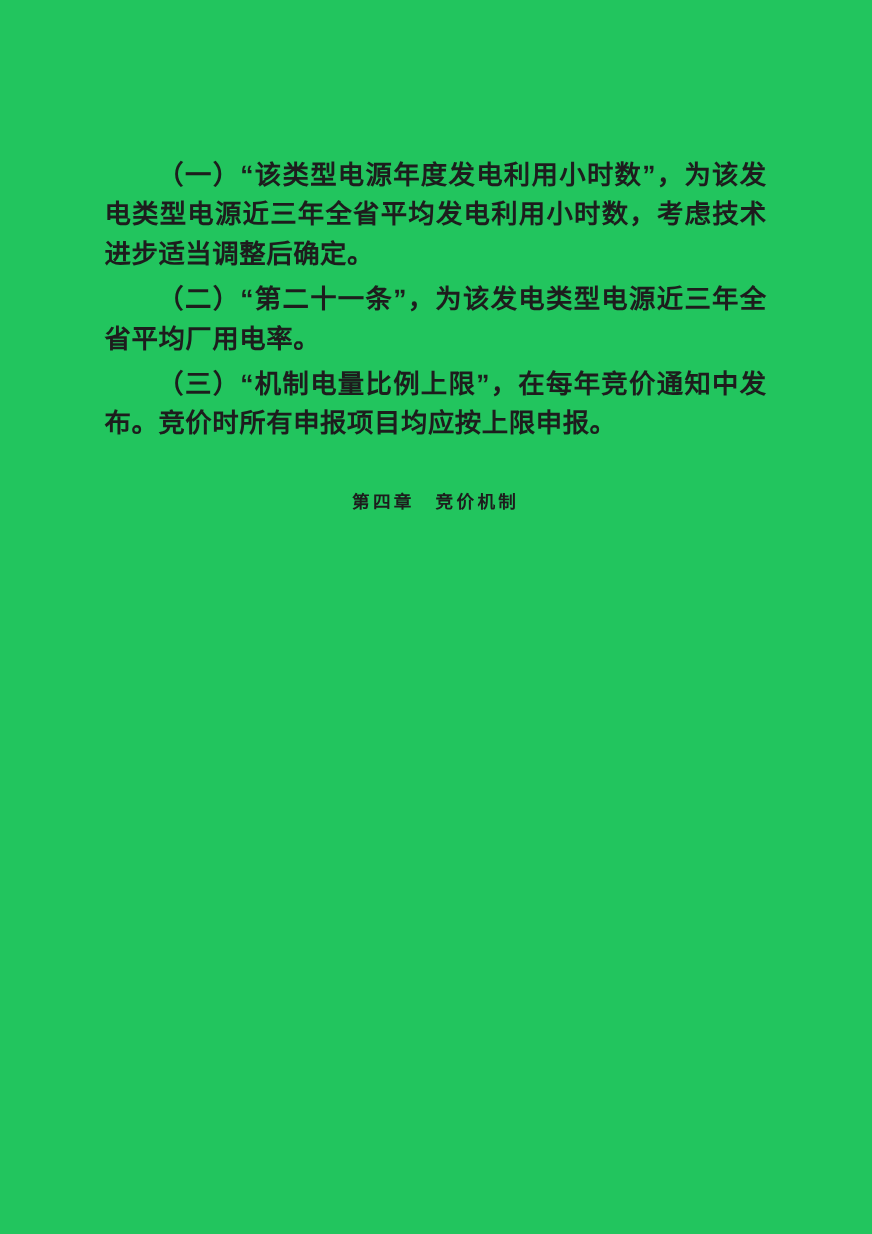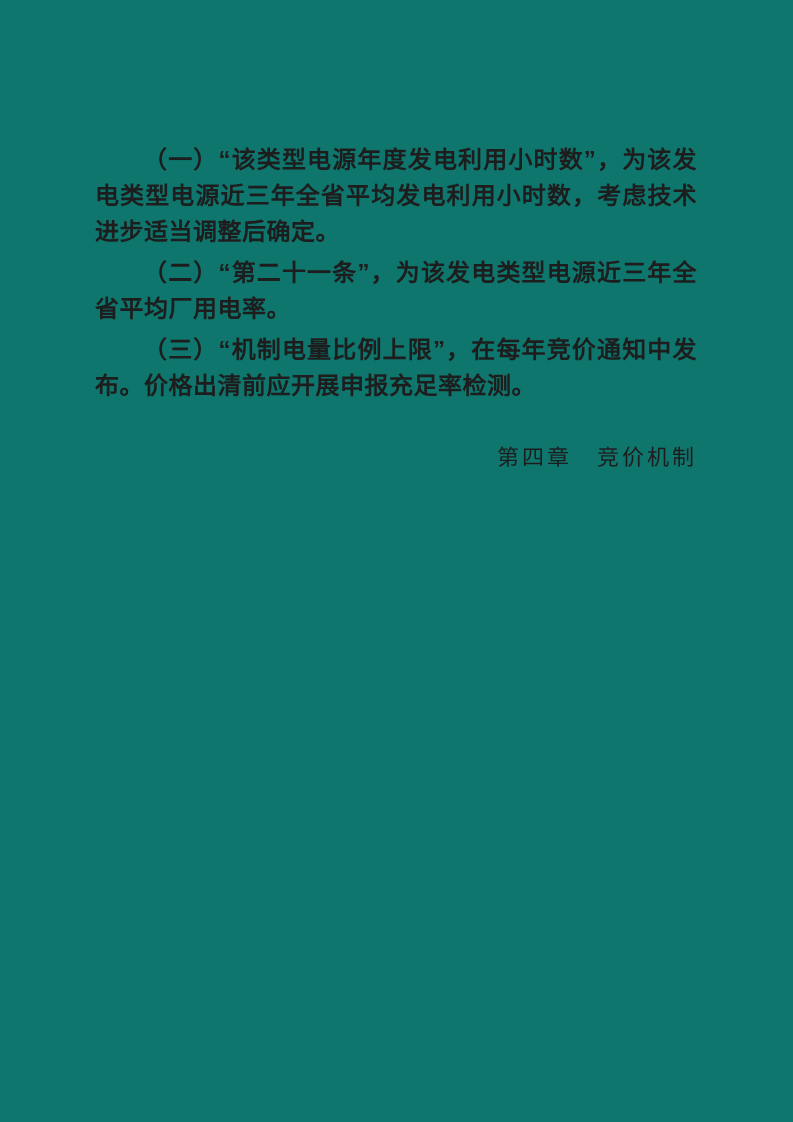--- a/index.html
+++ b/index.html
@@ -6,21 +6,21 @@
   html, body {
     margin: 0;
     padding: 0;
     background: #ffffff;
   }
   .page {
     position: relative;
     width: 793px;
     height: 1122px;
     margin: 0 auto;
-    background: #0f766e;
+    background: #22c55e;
     overflow: hidden;
     box-sizing: border-box;
     padding: 142px 96px 0 95px;
   }
   .doc-body {
     width: 602px;
   }
   .para {
     font-family: "Liberation Sans", "DejaVu Sans", sans-serif;
     font-weight: 600;
@@ -28,41 +28,41 @@
     line-height: 36px;
     color: #1d1d1d;
     margin: 0 0 5px 0;
     text-indent: 2em;
     text-align: justify;
     text-justify: inter-ideograph;
     letter-spacing: 0.5px;
   }
   .chapter-title {
     font-family: "Liberation Serif", "DejaVu Serif", serif;
-    font-weight: 400;
-    font-size: 22px;
+    font-weight: 700;
+    font-size: 16px;
     line-height: 36px;
     color: #1d1d1d;
-    text-align: right;
+    text-align: center;
     text-indent: 0;
     margin: 36px 0 5px 0;
     letter-spacing: 3px;
   }
 </style>
 </head>
 <body>
 
 <div class="page">
   <div class="doc-body">
 
     <p class="para">（一）“该类型电源年度发电利用小时数”，为该发电类型电源近三年全省平均发电利用小时数，考虑技术进步适当调整后确定。</p>
 
     <p class="para">（二）“第二十一条”，为该发电类型电源近三年全省平均厂用电率。</p>
 
-    <p class="para">（三）“机制电量比例上限”，在每年竞价通知中发布。价格出清前应开展申报充足率检测。</p>
+    <p class="para">（三）“机制电量比例上限”，在每年竞价通知中发布。竞价时所有申报项目均应按上限申报。</p>
 
     <h2 class="chapter-title">第四章　竞价机制</h2>
 
 
 
 
 
   </div>
 </div>
 

